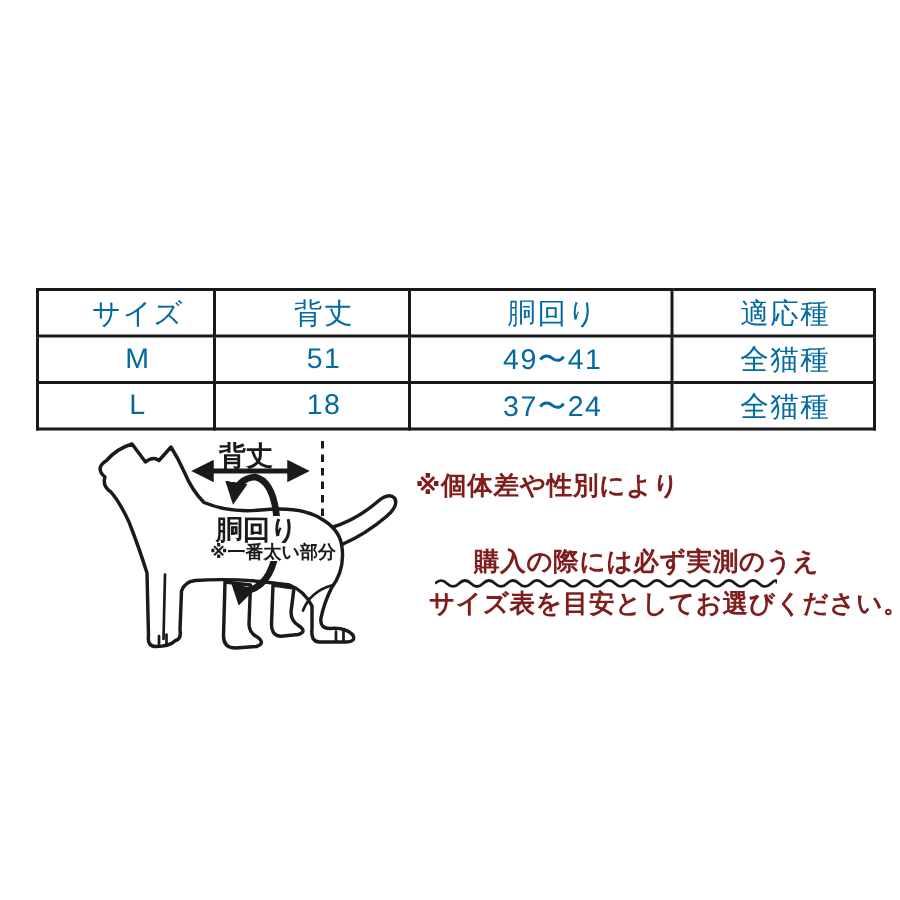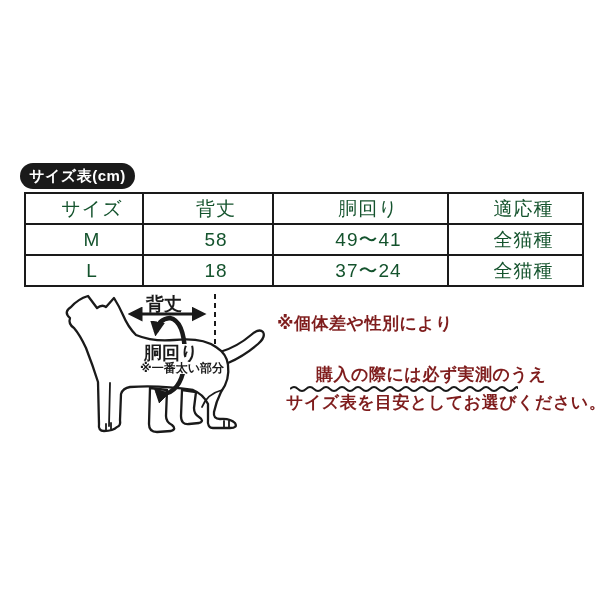--- a/index.html
+++ b/index.html
@@ -23,21 +23,21 @@
   }
 
   
   table.size-table {
     position: absolute; left: 24px; top: 192px;
     width: 558px; border-collapse: collapse; table-layout: fixed;
   }
   table.size-table td {
     border: 2px solid #1a1a1a;
     height: 31px; text-align: center; vertical-align: middle;
-    font-size: 19px; font-weight: 500; color: #14532d;
+    font-size: 19px; font-weight: 500; color: #0369a1;
     letter-spacing: 1px;
     padding-left: 16px;
   }
 
   
   svg.diagram { position: absolute; left: 0; top: 0; width: 600px; height: 600px; }
 
   .diag-label {
     position: absolute; color: #1a1a1a; font-weight: bold;
     white-space: nowrap; line-height: 1;
@@ -56,41 +56,38 @@
   .note-2 { left: 292px; top: 341px; }
   .note-3 { left: 292px; top: 366px; padding-left: 24px; }
   .note-4 { left: 286px; top: 394px; }
   svg.wavy { position: absolute; left: 290px; top: 384px; width: 228px; height: 10px; }
 </style>
 </head>
 <body>
 
 <div class="stage">
 
-  <div class="pill">
-    <span>サイズ表(cm)</span>
-  </div>
 
   <table class="size-table">
     <colgroup>
       <col style="width:118px">
         <col style="width:130px">
         <col style="width:175px">
         <col style="width:135px">
     </colgroup>
     <tbody>
       <tr>
         <td>サイズ</td>
         <td>背丈</td>
         <td>胴回り</td>
         <td>適応種</td>
       </tr>
       <tr>
         <td>M</td>
-        <td>58</td>
+        <td>51</td>
         <td>49〜41</td>
         <td>全猫種</td>
       </tr>
       <tr>
         <td>L</td>
         <td>18</td>
         <td>37〜24</td>
         <td>全猫種</td>
       </tr>
     </tbody>

